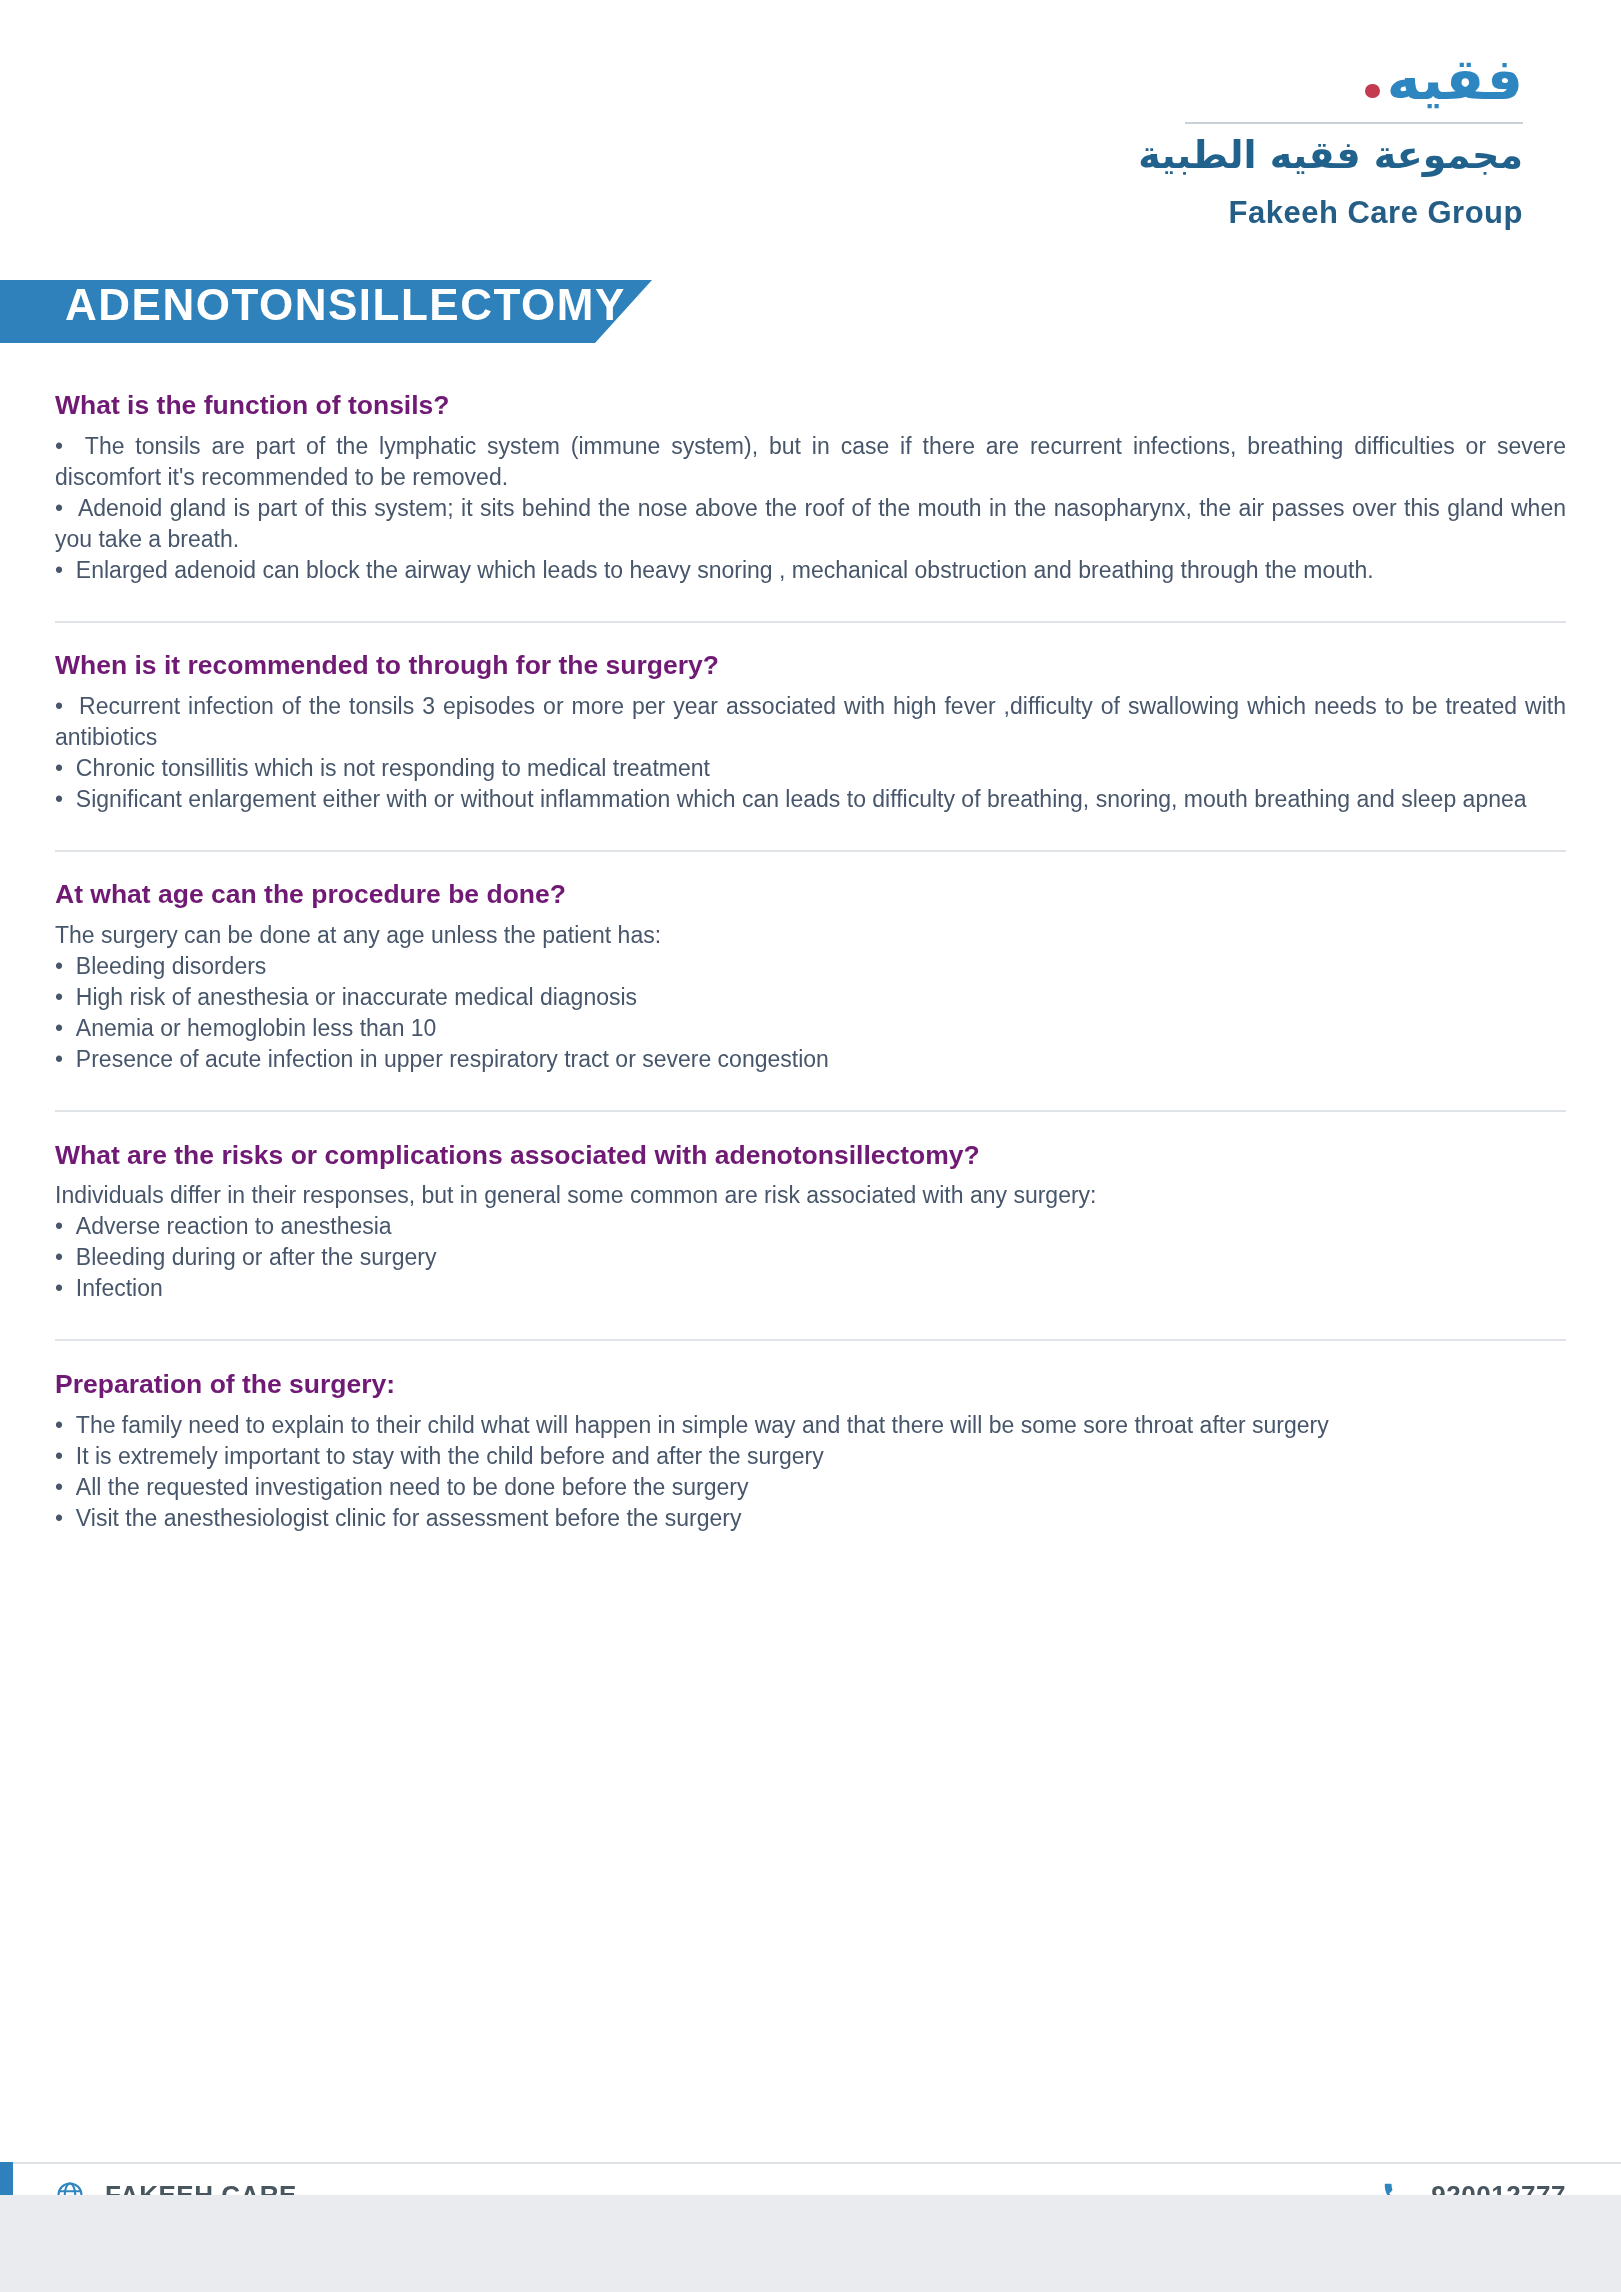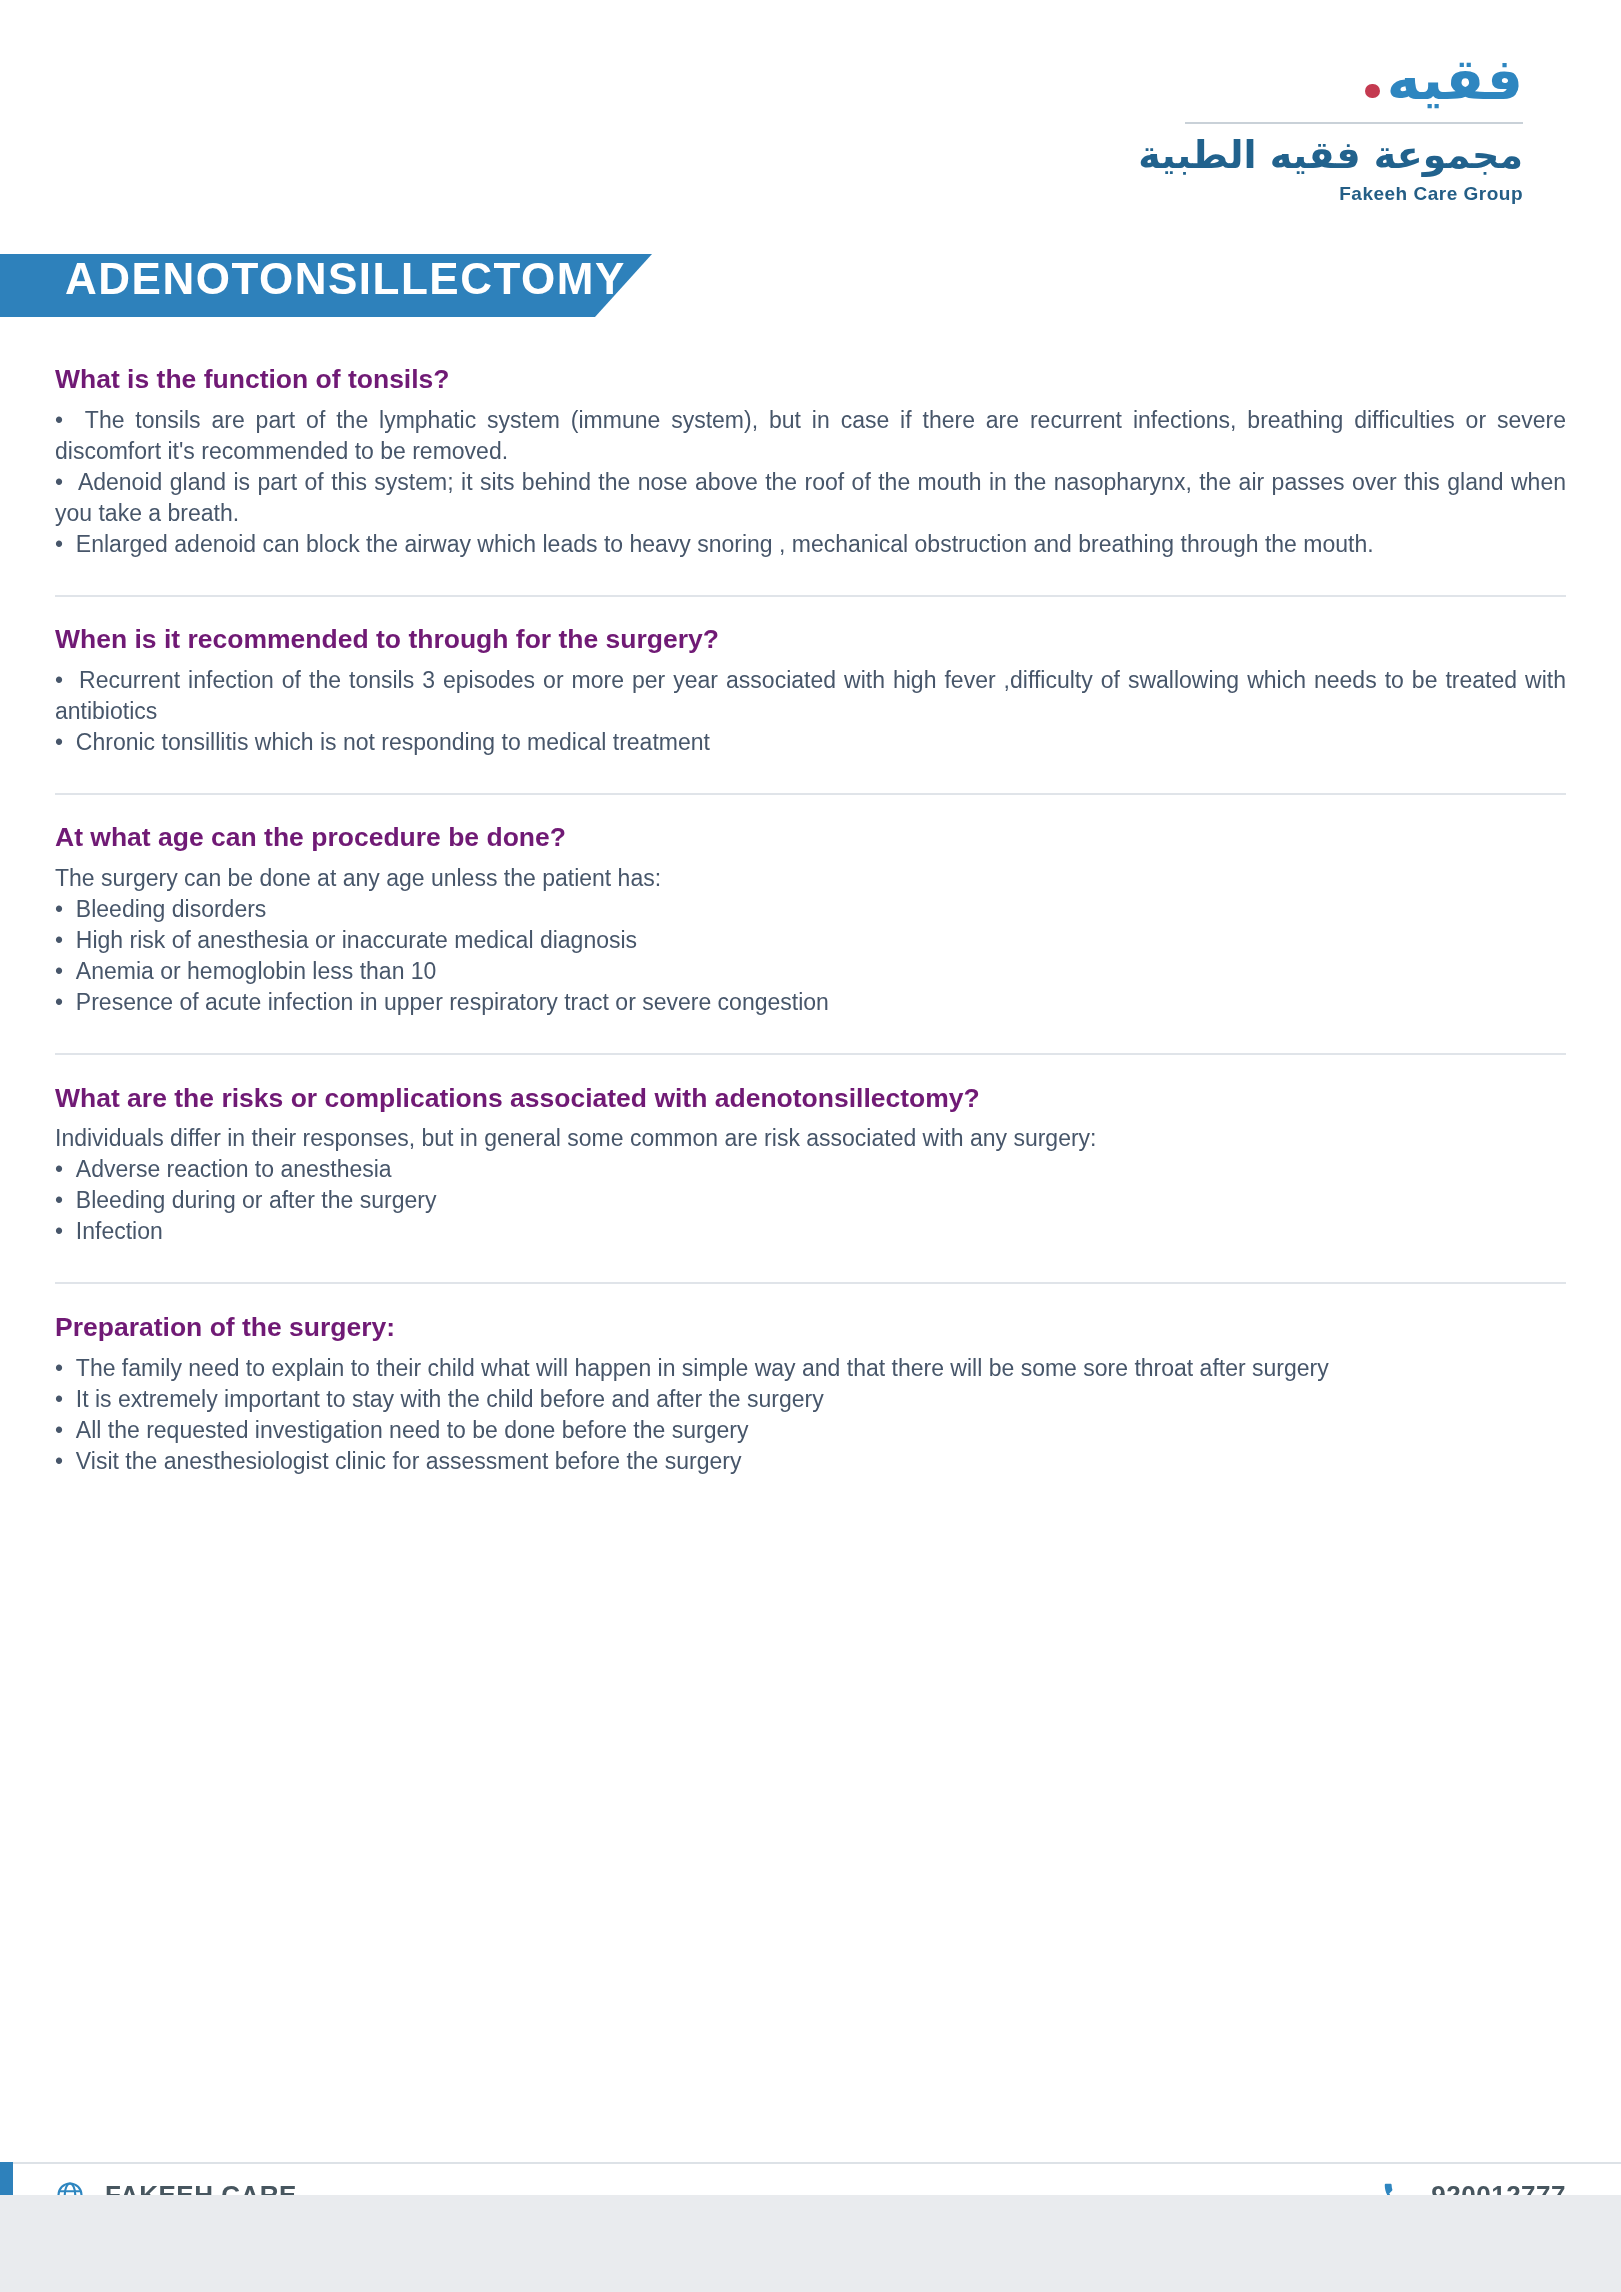--- a/index.html
+++ b/index.html
@@ -23,21 +23,21 @@
     font-family:"DejaVu Sans", sans-serif;
     font-size:57px; line-height:1; font-weight:bold; color:#2e86c0;
     direction:rtl;
   }
   .header-line { width:338px; height:2px; background:#c9d1d8; margin:13.7px 0 9.8px; }
   .org-arabic {
     font-family:"DejaVu Sans", sans-serif; direction:rtl;
     font-size:38px; line-height:1.2; font-weight:bold; color:#21628d;
   }
   .org-english {
-    font-size:19px; font-weight:bold; color:#245e86; margin-top:4px;
+    font-size:31px; font-weight:bold; color:#245e86; margin-top:16px;
     letter-spacing:0.5px;
   }
 
   
   .banner {
     margin-top:49px; width:652px; height:63px; background:#2e81bb;
     clip-path:polygon(0 0, 100% 0, calc(100% - 57px) 100%, 0 100%);
     display:flex; align-items:flex-start;
   }
   .banner-title {
@@ -104,20 +104,21 @@
       <p class="bullet">Adenoid gland is part of this system; it sits behind the nose above the roof of the mouth in the nasopharynx, the air passes over this gland when you take a breath.</p>
       <p class="bullet">Enlarged adenoid can block the airway which leads to heavy snoring , mechanical obstruction and breathing through the mouth.</p>
     </section>
 
     <hr class="divider">
 
     <section class="sec">
       <h2>When is it recommended to through for the surgery?</h2>
       <p class="bullet">Recurrent infection of the tonsils 3 episodes or more per year associated with high fever ,difficulty of swallowing which needs to be treated with antibiotics</p>
       <p class="bullet">Chronic tonsillitis which is not responding to medical treatment</p>
+      <p class="bullet">Significant enlargement either with or without inflammation which can leads to difficulty of breathing, snoring, mouth breathing and sleep apnea</p>
     </section>
 
     <hr class="divider">
 
     <section class="sec">
       <h2>At what age can the procedure be done?</h2>
       <p>The surgery can be done at any age unless the patient has:</p>
       <p class="bullet">Bleeding disorders</p>
       <p class="bullet">High risk of anesthesia or inaccurate medical diagnosis</p>
       <p class="bullet">Anemia or hemoglobin less than 10</p>

